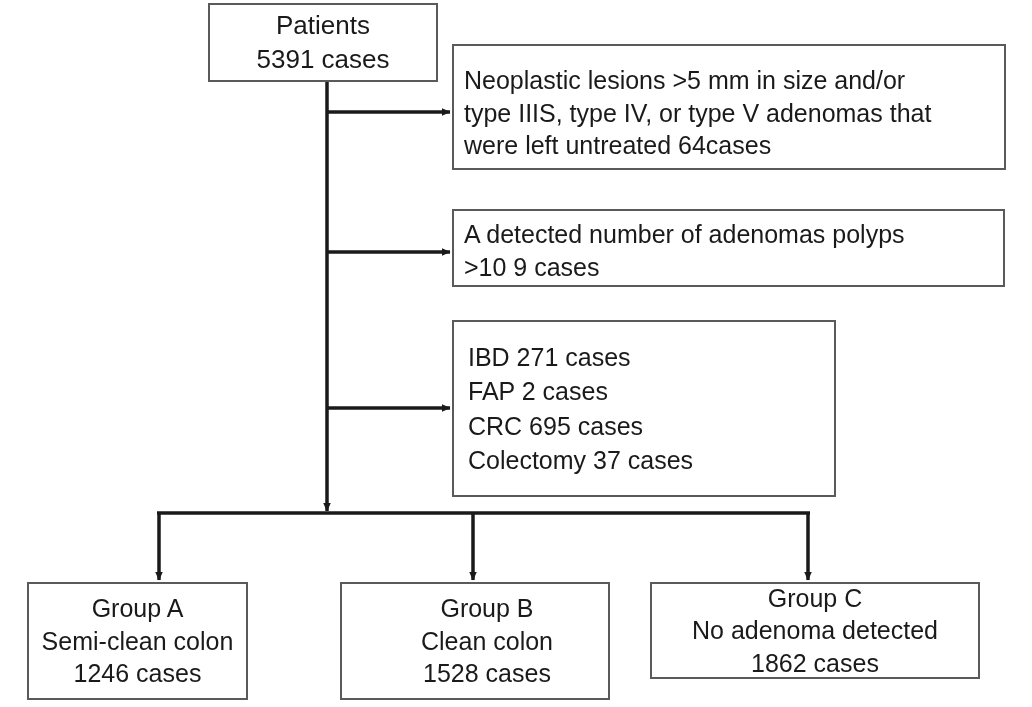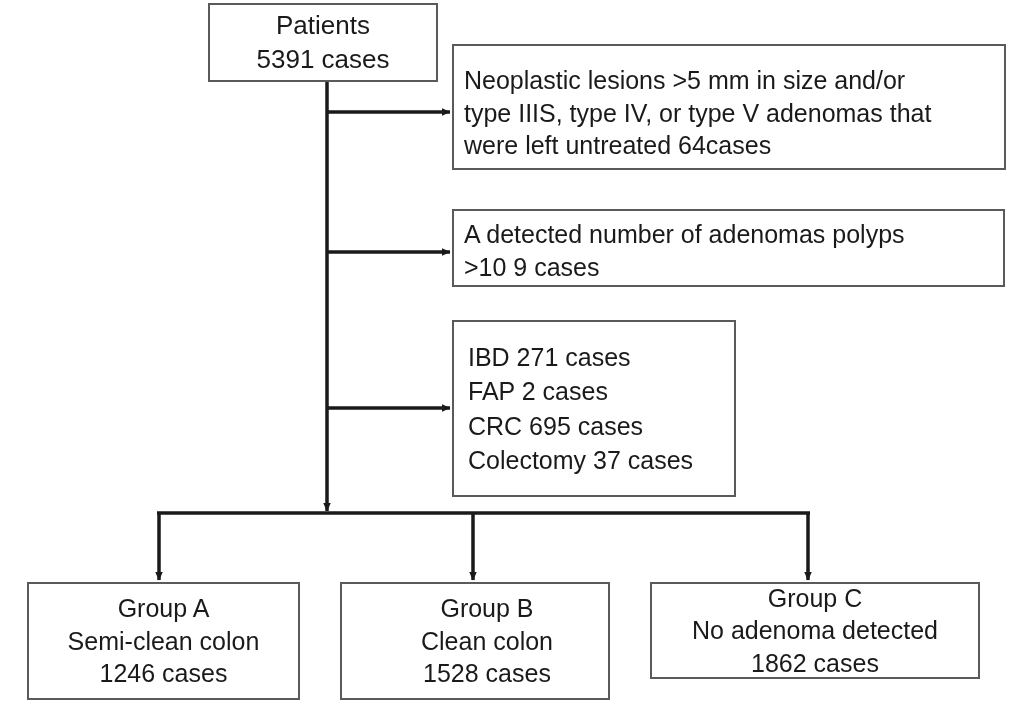--- a/index.html
+++ b/index.html
@@ -57,29 +57,29 @@
     padding: 16px 0 4px 10px;
   }
   #node-exclusion-2 {
     left: 452px; top: 209px;
     width: 553px; height: 78px;
     padding: 2px 0 2px 10px;
     justify-content: flex-end;
   }
   #node-exclusion-3 {
     left: 452px; top: 320px;
-    width: 284px; height: 177px;
+    width: 384px; height: 177px;
     padding: 4px 0 4px 14px;
   }
   #node-exclusion-3 .line { line-height: 1.38; }
 
   
   #node-group-a {
     left: 27px;  top: 582px;
-    width: 273px; height: 118px;
+    width: 221px; height: 118px;
   }
   #node-group-b {
     left: 340px; top: 582px;
     width: 270px; height: 118px; padding-left: 24px;
   }
   #node-group-c {
     left: 650px; top: 582px;
     width: 330px; height: 97px;
   }
 </style>

